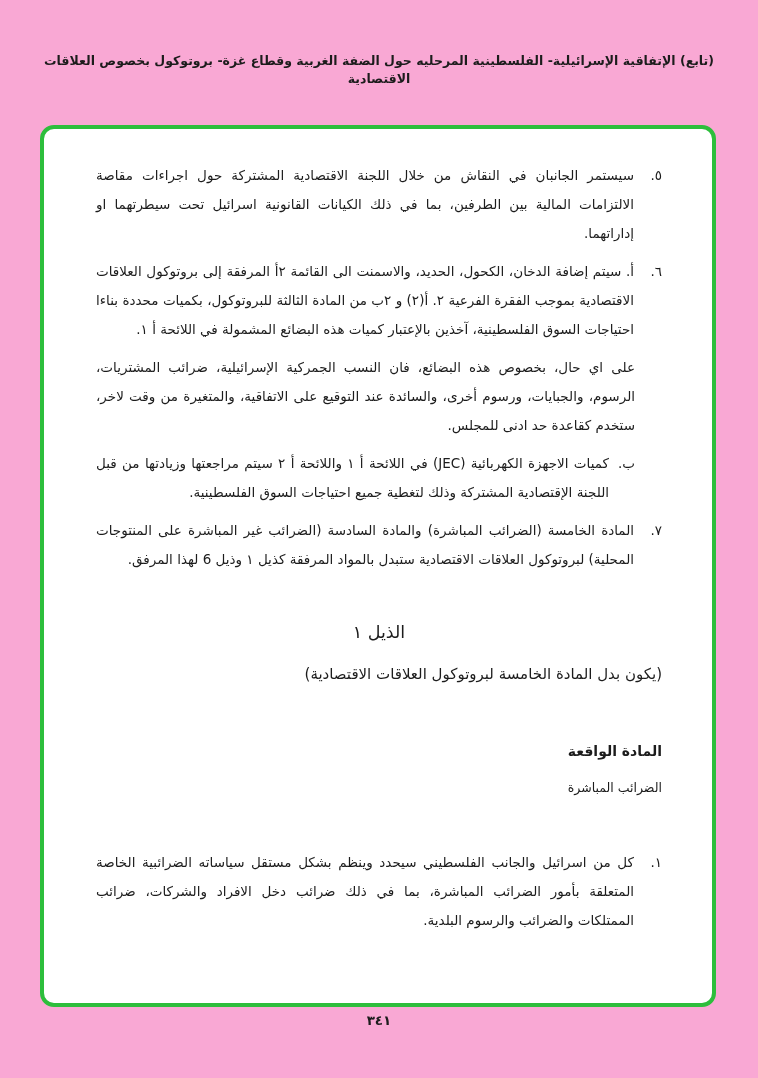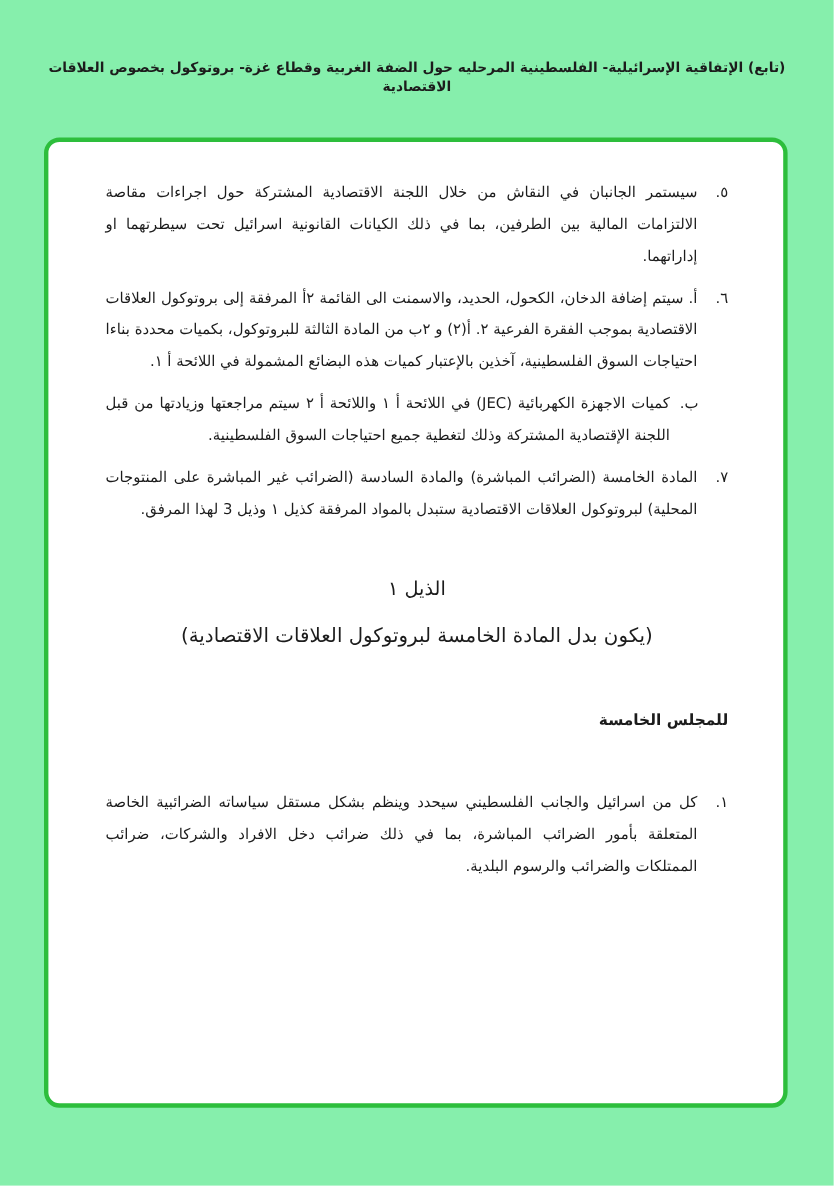--- a/index.html
+++ b/index.html
@@ -9,21 +9,21 @@
     height: 1078px;
     font-family: "DejaVu Sans", sans-serif;
     color: var(--text-color, #1c1c1c);
     direction: rtl;
     overflow: hidden;
   }
   .page {
     position: relative;
     width: 758px;
     height: 1078px;
-    background: #86efac;
+    background: #f9a8d4;
   }
   .doc-header {
     text-align: center;
     padding: 52px 24px 0 24px;
   }
   .doc-header .title {
     font-weight: bold;
     font-size: 12.5px;
     line-height: 18px;
   }
@@ -67,22 +67,21 @@
     margin-bottom: 9px;
   }
   .appendix-title {
     text-align: center;
     font-weight: normal;
     font-size: 17.5px;
     margin-top: 44px;
     letter-spacing: 1px;
   }
   .appendix-subtitle {
-    text-align: center;
-    font-size: 18px;
+    font-size: 15px;
     margin-top: 13px;
   }
   .article-heading {
     text-align: right;
     font-weight: bold;
     font-size: 14px;
     margin-top: 48px;
   }
   .article-subheading {
     text-align: right;
@@ -115,38 +114,41 @@
       <div class="clause">
         <span class="marker">٥.</span>
         <div class="text">سيستمر الجانبان في النقاش من خلال اللجنة الاقتصادية المشتركة حول اجراءات مقاصة الالتزامات المالية بين الطرفين، بما في ذلك الكيانات القانونية اسرائيل تحت سيطرتهما او إداراتهما.</div>
       </div>
 
       <div class="clause">
         <span class="marker">٦.</span>
         <div class="text">أ. سيتم إضافة الدخان، الكحول، الحديد، والاسمنت الى القائمة ٢أ المرفقة إلى بروتوكول العلاقات الاقتصادية بموجب الفقرة الفرعية ٢. أ(٢) و ٢ب من المادة الثالثة للبروتوكول، بكميات محددة بناءا احتياجات السوق الفلسطينية، آخذين بالإعتبار كميات هذه البضائع المشمولة في اللائحة أ ١.</div>
       </div>
 
+      <div class="note-par">على اي حال، بخصوص هذه البضائع، فان النسب الجمركية الإسرائيلية، ضرائب المشتريات، الرسوم، والجبايات، ورسوم أخرى، والسائدة عند التوقيع على الاتفاقية، والمتغيرة من وقت لاخر، ستخدم كقاعدة حد ادنى للمجلس.</div>
 
       <div class="clause sub-indent">
         <span class="marker">ب.</span>
         <div class="text">كميات الاجهزة الكهربائية (JEC) في اللائحة أ ١ واللائحة أ ٢ سيتم مراجعتها وزيادتها من قبل اللجنة الإقتصادية المشتركة وذلك لتغطية جميع احتياجات السوق الفلسطينية.</div>
       </div>
 
       <div class="clause">
         <span class="marker">٧.</span>
-        <div class="text">المادة الخامسة (الضرائب المباشرة) والمادة السادسة (الضرائب غير المباشرة على المنتوجات المحلية) لبروتوكول العلاقات الاقتصادية ستبدل بالمواد المرفقة كذيل ١ وذيل 3 لهذا المرفق.</div>
+        <div class="text">المادة الخامسة (الضرائب المباشرة) والمادة السادسة (الضرائب غير المباشرة على المنتوجات المحلية) لبروتوكول العلاقات الاقتصادية ستبدل بالمواد المرفقة كذيل ١ وذيل 6 لهذا المرفق.</div>
       </div>
 
       <div class="appendix-title">الذيل ١</div>
       <div class="appendix-subtitle">(يكون بدل المادة الخامسة لبروتوكول العلاقات الاقتصادية)</div>
 
-      <div class="article-heading">للمجلس الخامسة</div>
+      <div class="article-heading">المادة الواقعة</div>
+      <div class="article-subheading">الضرائب المباشرة</div>
 
       <div class="clause first-clause">
         <span class="marker">١.</span>
         <div class="text">كل من اسرائيل والجانب الفلسطيني سيحدد وينظم بشكل مستقل سياساته الضرائبية الخاصة المتعلقة بأمور الضرائب المباشرة، بما في ذلك ضرائب دخل الافراد والشركات، ضرائب الممتلكات والضرائب والرسوم البلدية.</div>
       </div>
 
     </div>
   </div>
 
+  <div class="page-number">٣٤١</div>
 
 </div>
 
 </body></html>

